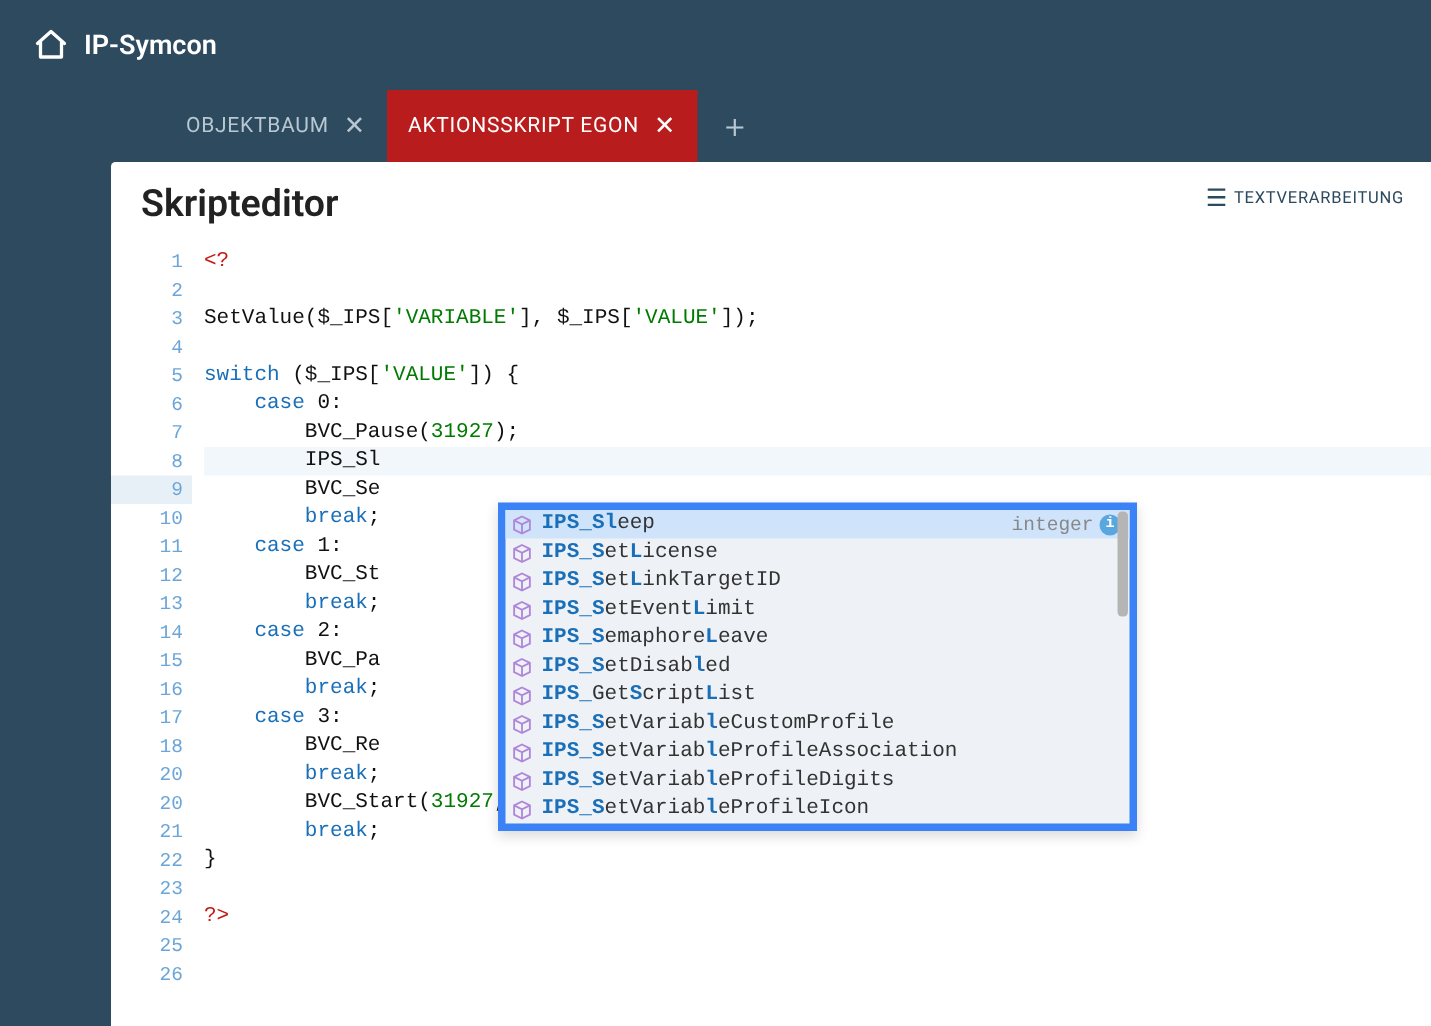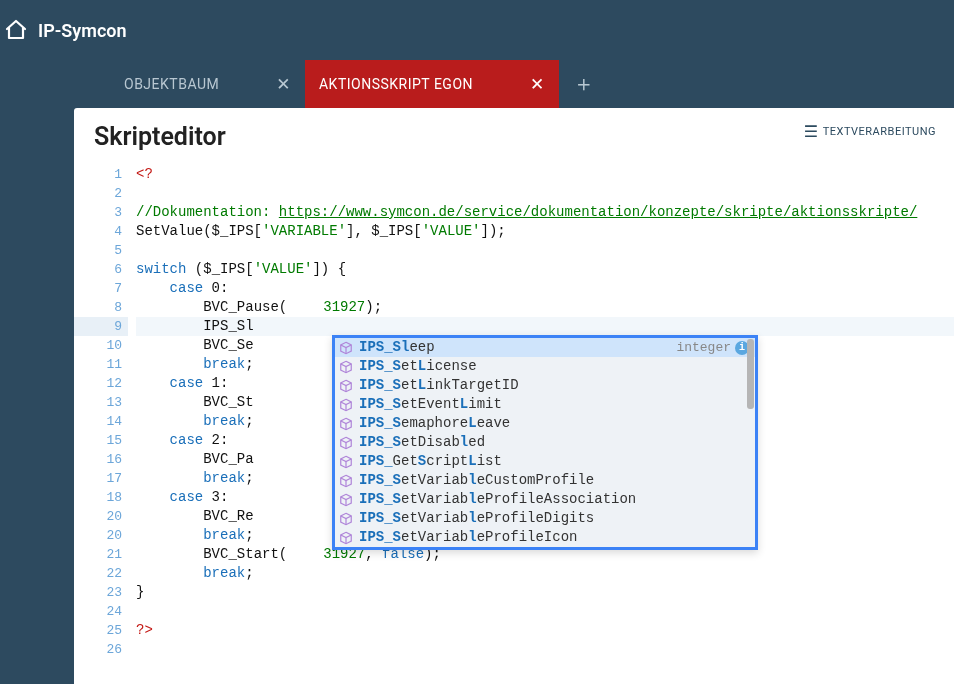--- a/index.html
+++ b/index.html
@@ -1,23 +1,23 @@
 <!DOCTYPE html>
 <html><head>
 <meta charset="utf-8">
 <style>
   * { box-sizing: border-box; margin: 0; padding: 0; }
   body { font-family: -apple-system, BlinkMacSystemFont, "Segoe UI", Roboto, sans-serif; background: #2d4a5f; width: 954px; height: 684px; overflow: hidden; }
 
-  .appbar { height: 60px; display: flex; align-items: center; padding: 0 4px; color: #fff; }
+  .appbar { height: 60px; display: flex; align-items: center; padding: 0 22px; color: #fff; }
   .appbar .home-icon { width: 24px; height: 24px; margin-right: 10px; }
   .appbar .title { font-size: 18px; font-weight: 600; }
 
   .tabstrip { height: 48px; display: flex; align-items: center; padding-left: 110px; }
-  .tab { display: flex; align-items: center; height: 48px; padding: 0 14px; color: #b8c7d1; font-size: 14px; letter-spacing: 0.5px; cursor: pointer; gap: 47px; }
+  .tab { display: flex; align-items: center; height: 48px; padding: 0 14px; color: #b8c7d1; font-size: 14px; letter-spacing: 0.5px; cursor: pointer; }
   .tab.active { background: #b91c1c; color: #fff; }
   .tab .close { margin-left: 10px; font-size: 17px; line-height: 1; }
   .tab-add { color: #b8c7d1; font-size: 22px; padding: 0 14px; cursor: pointer; }
 
   .content-wrap { position: absolute; left: 74px; right: 0; top: 108px; bottom: 0; background: #fff; border-top-left-radius: 3px; display: flex; flex-direction: column; }
 
   .panel-header { display: flex; align-items: flex-start; justify-content: space-between; padding: 14px 18px 10px 20px; }
   .panel-title { font-size: 25px; font-weight: 600; color: #222; }
   .panel-toolbtn { display: flex; align-items: center; color: #2c4a5f; font-size: 11px; letter-spacing: 0.5px; cursor: pointer; }
   .panel-toolbtn .ticon { margin-right: 4px; font-size: 16px; }
@@ -28,30 +28,30 @@
   .ln.current { background: #e8f0f7; }
   .codelines { position: absolute; left: 62px; right: 0; top: 4px; }
   .cl { height: 19px; line-height: 19px; white-space: pre; overflow: hidden; text-overflow: clip; }
   .cl.current { background: #f2f7fb; }
 
   .tok-tag { color: #c41a16; }
   .tok-cmt { color: #007a00; }
   .tok-fn  { color: #111; }
   .tok-str { color: #007a00; }
   .tok-kw  { color: #1a6fb9; }
-  .tok-num { color: #007a00; margin-left: 36px; }
+  .tok-num { color: #007a00; }
   .tok-url { color: #007a00; text-decoration: underline; }
 
   .autocomplete {
     position: absolute;
     left: 258px;
     top: 174px;
     width: 426px;
     background: #eef2f6;
-    border: 3px solid #3b82f6;
+    border: 5px solid #3b82f6;
     box-shadow: 0 3px 8px rgba(0,0,0,0.15);
     font-family: Consolas, "Liberation Mono", monospace;
     font-size: 14px;
   }
   .ac-row { height: 19px; line-height: 19px; display: flex; align-items: center; padding: 0 6px 0 4px; }
   .ac-row.sel { background: #cfe4fb; }
   .ac-icon { width: 14px; height: 14px; margin-right: 6px; flex-shrink: 0; }
   .ac-text { flex: 1; }
   .ac-text .m { color: #1a6fb9; font-weight: 700; }
   .ac-text .r { color: #333; }
@@ -118,21 +118,20 @@
         <div class="ln">22</div>
         <div class="ln">23</div>
         <div class="ln">24</div>
         <div class="ln">25</div>
         <div class="ln">26</div>
       </div>
 
     <div class="codelines">
       <div class="cl"><span class="tok-tag">&lt;?</span></div>
       <div class="cl"><span></span></div>
-      <div class="cl"><span class="tok-cmt">//Dokumentation: </span><span class="tok-url">https://www.symcon.de/service/dokumentation/konzepte/skripte/aktionsskripte/</span></div>
       <div class="cl"><span class="tok-fn">SetValue($_IPS[</span><span class="tok-str">'VARIABLE'</span><span class="tok-fn">], $_IPS[</span><span class="tok-str">'VALUE'</span><span class="tok-fn">]);</span></div>
       <div class="cl"><span></span></div>
       <div class="cl"><span class="tok-kw">switch</span><span class="tok-fn"> ($_IPS[</span><span class="tok-str">'VALUE'</span><span class="tok-fn">]) {</span></div>
       <div class="cl">    <span class="tok-kw">case</span><span class="tok-fn"> 0:</span></div>
       <div class="cl">        <span class="tok-fn">BVC_Pause(</span><span class="tok-num">31927</span><span class="tok-fn">);</span></div>
       <div class="cl current">        <span class="tok-fn">IPS_Sl</span></div>
       <div class="cl">        <span class="tok-fn">BVC_Se</span></div>
       <div class="cl">        <span class="tok-kw">break</span><span class="tok-fn">;</span></div>
       <div class="cl">    <span class="tok-kw">case</span><span class="tok-fn"> 1:</span></div>
       <div class="cl">        <span class="tok-fn">BVC_St</span></div>

